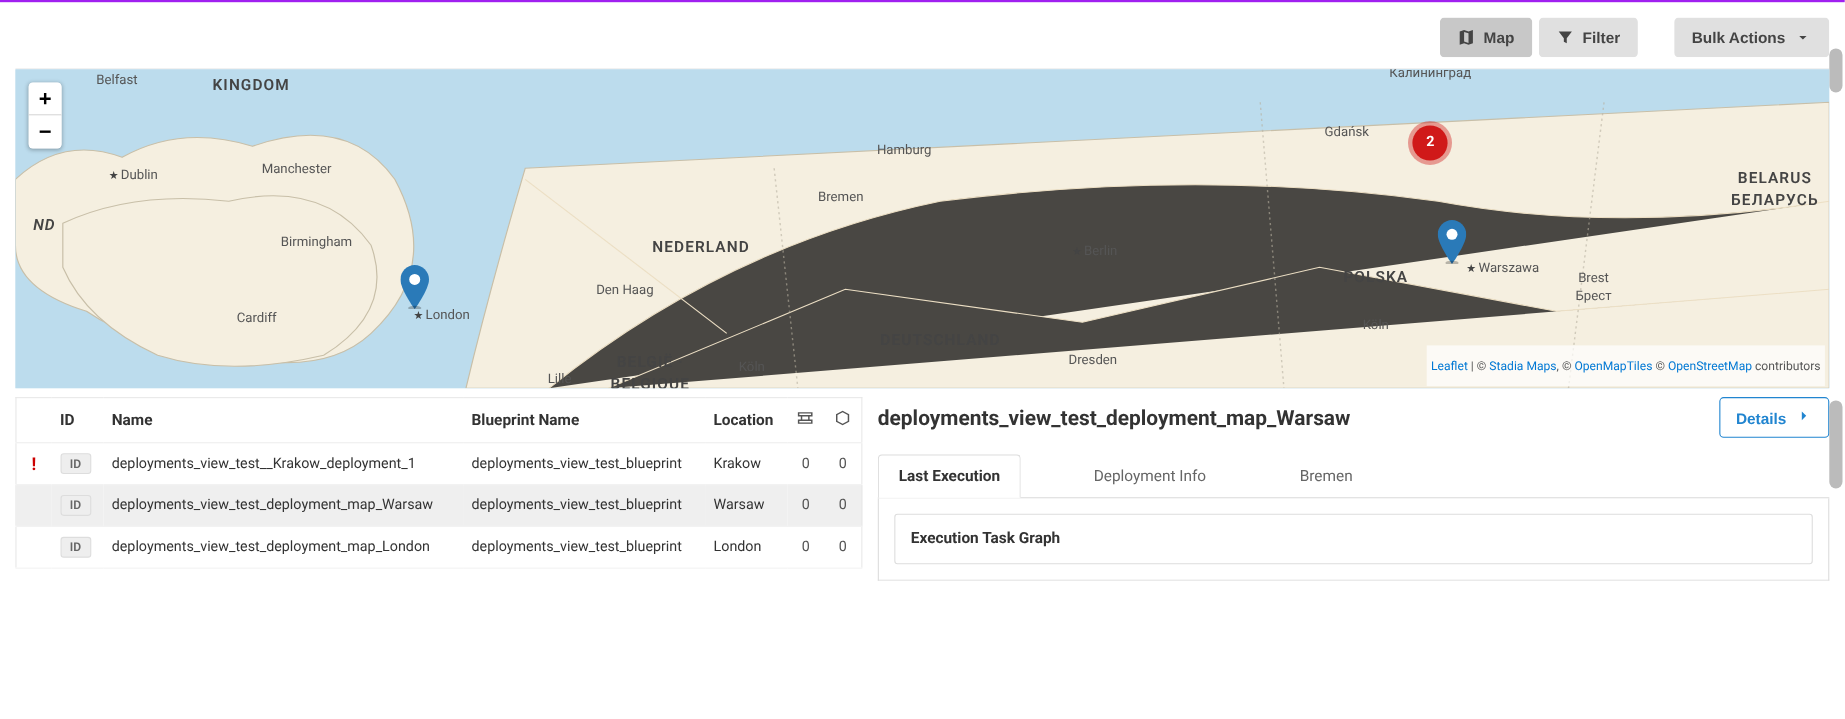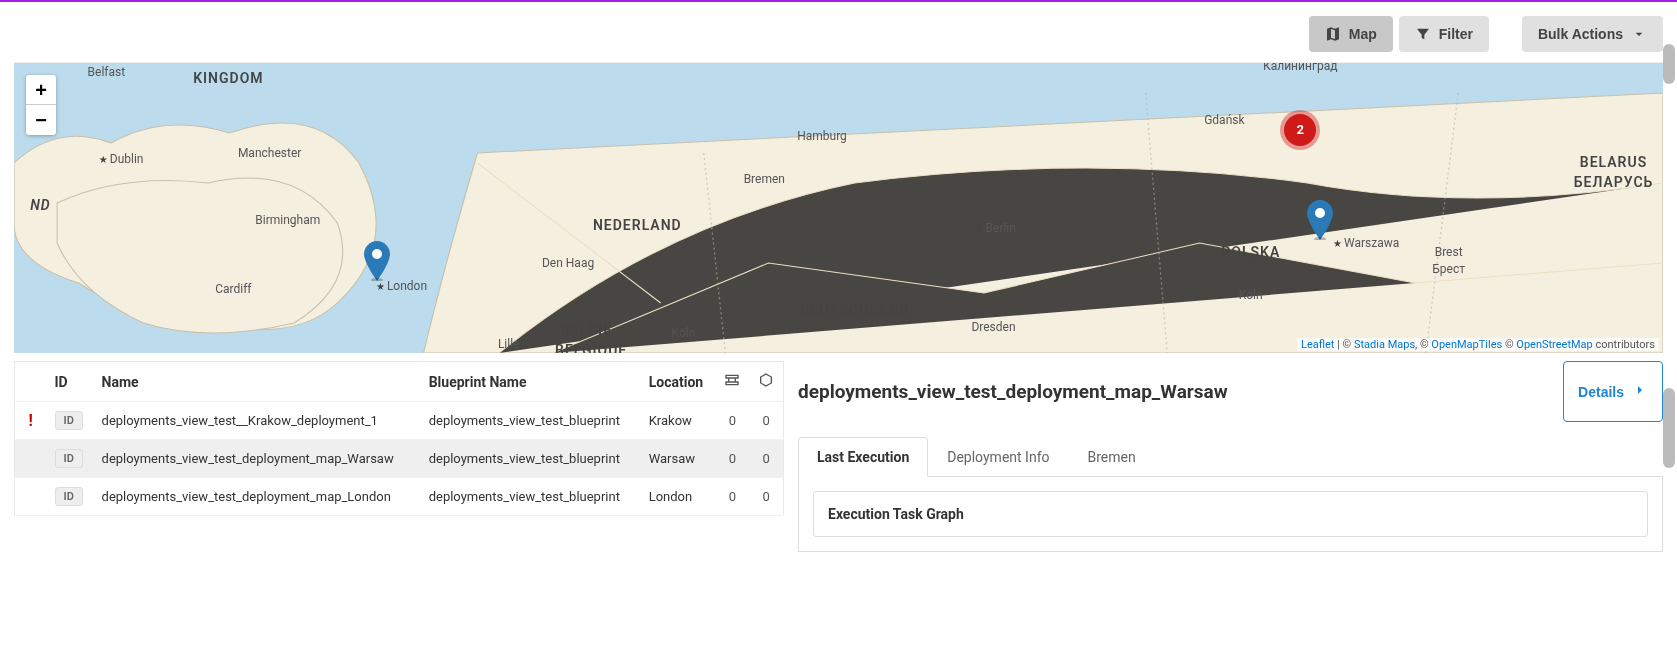--- a/index.html
+++ b/index.html
@@ -9,21 +9,21 @@
 .btn-group { display: flex; background: #e0e0e0; border-radius: 4px; overflow: hidden; }
 .btn { background: #e0e0e0; border: none; padding: 10px 16px; font-size: 14px; color: #444; cursor: pointer; display: flex; align-items: center; gap: 8px; font-weight: 600; }
 .btn.active { background: #c8c8c8; }
 .btn .icon { width: 16px; height: 16px; display: inline-flex; align-items: center; justify-content: center; }
 .btn-dropdown { background: #e0e0e0; border-radius: 4px; margin-left: 27px; }
 .map-wrap { position: relative; width: 100%; height: 290px; background: #bcdced; overflow: hidden; }
 .map-svg { width: 100%; height: 100%; }
 .zoom-control { position: absolute; top: 12px; left: 12px; display: flex; flex-direction: column; background: #fff; border-radius: 4px; box-shadow: 0 1px 4px rgba(0,0,0,0.3); overflow: hidden; }
 .zoom-control button { width: 30px; height: 30px; border: none; background: #fff; font-size: 20px; font-weight: bold; cursor: pointer; border-bottom: 1px solid #ccc; line-height: 1; }
 .zoom-control button:last-child { border-bottom: none; }
-.map-attrib { position: absolute; bottom: 2px; right: 4px; font-size: 11px; color: #555; background: rgba(255,255,255,0.7); padding: 0 4px; }
+.map-attrib { position: absolute; bottom: 2px; right: 4px; font-size: 11px; color: #555; background: rgba(255,255,255,0.7); padding: 12px 4px; }
 .map-attrib a { color: #0078d4; text-decoration: none; }
 .marker { position: absolute; width: 26px; height: 40px; transform: translate(-50%, -100%); }
 .cluster { position: absolute; width: 32px; height: 32px; border-radius: 50%; background: #d01919; color: #fff; display: flex; align-items: center; justify-content: center; font-weight: bold; font-size: 13px; transform: translate(-50%, -50%); box-shadow: 0 0 0 4px rgba(208,25,25,0.4); }
 .map-label { position: absolute; font-size: 12px; color: #555; white-space: nowrap; transform: translate(-50%, -50%); }
 .map-label.big { font-size: 14px; font-weight: 600; color: #444; letter-spacing: 1px; }
 .map-label.star::before { content: "★"; margin-right: 2px; font-size: 10px; color: #444; }
 .content { display: flex; gap: 0; margin-top: 8px; align-items: flex-start; }
 .left-panel { width: 770px; flex-shrink: 0; }
 .right-panel { flex: 1; padding-left: 14px; }
 .search-wrap { position: relative; width: 192px; margin-bottom: 10px; }
@@ -32,26 +32,26 @@
 table.deps { width: 100%; border-collapse: collapse; border: 1px solid #e8e8e8; }
 table.deps th { text-align: left; padding: 10px 8px; font-weight: 700; font-size: 14px; border-bottom: 1px solid #eee; background: #fff; }
 table.deps td { padding: 9px 8px; font-size: 13px; border-bottom: 1px solid #f2f2f2; }
 table.deps tr.selected td { background: #efefef; }
 .status-cell { width: 32px; text-align: center; }
 .status-alert { color: #c00; font-weight: bold; font-size: 16px; }
 .id-tag { display: inline-block; background: #eee; border: 1px solid #ddd; border-radius: 3px; padding: 2px 8px; font-size: 11px; font-weight: 600; color: #666; }
 .col-icon { width: 34px; text-align: center; color: #555; }
 .detail-header { display: flex; align-items: center; justify-content: space-between; gap: 12px; margin-bottom: 14px; }
 .detail-title { font-size: 19px; font-weight: 700; color: #333; }
-.details-btn { border: 1px solid #2185d0; color: #2185d0; background: #fff; padding: 20px 14px; border-radius: 4px; font-size: 14px; font-weight: 600; cursor: pointer; display: flex; align-items: center; gap: 8px; }
+.details-btn { border: 1px solid #2185d0; color: #2185d0; background: #fff; padding: 8px 14px; border-radius: 4px; font-size: 14px; font-weight: 600; cursor: pointer; display: flex; align-items: center; gap: 8px; }
 .action-row { display: flex; gap: 6px; margin-bottom: 14px; }
 .teal-btn { background: #16a5a5; color: #fff; border: none; display: flex; align-items: center; border-radius: 4px; overflow: hidden; cursor: pointer; font-size: 14px; }
 .teal-btn .icon-part { background: #139292; padding: 10px 12px; display: flex; align-items: center; }
 .teal-btn .label-part { padding: 10px 18px; font-weight: 600; }
-.tabs { display: flex; border-bottom: 1px solid #ddd; }
+.tabs { display: flex; border-bottom: 1px solid #ddd; gap: 47px; }
 .tab { padding: 11px 18px; font-size: 14px; color: #666; cursor: pointer; border: 1px solid transparent; position: relative; top: 1px; }
 .tab.active { border: 1px solid #ddd; border-bottom-color: #fff; border-radius: 4px 4px 0 0; color: #333; font-weight: 700; background: #fff; }
 .tab-content { border: 1px solid #ddd; border-top: none; padding: 14px; }
 .task-graph-box { border: 1px solid #ddd; border-radius: 3px; padding: 14px; }
 .task-title { font-weight: 700; font-size: 14px; }
 .fake-scrollbar { position: absolute; right: 2px; top: 42px; bottom: 4px; width: 12px; background: transparent; }
 .fake-thumb { position: absolute; top: 0; width: 100%; height: 40px; background: #bbb; border-radius: 6px; }
 .fake-thumb.bottom { bottom: 80px; top: auto; height: 80px; }
 svg.icon-svg { width: 16px; height: 16px; fill: currentColor; }
 </style>

